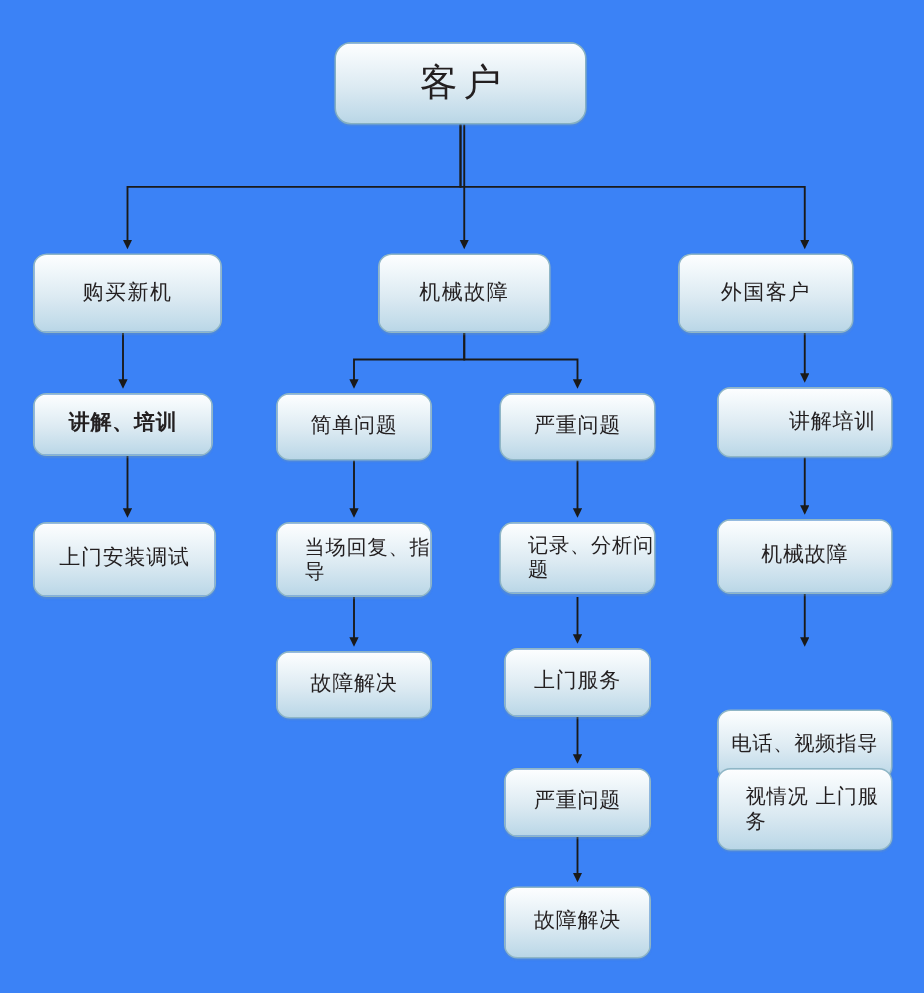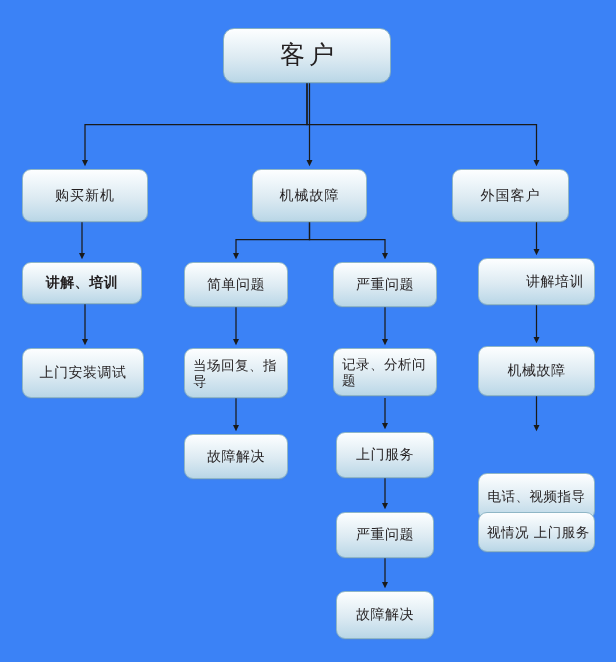--- a/index.html
+++ b/index.html
@@ -43,21 +43,21 @@
     display: block;
     width: 100%;
     line-height: 1.22;
     letter-spacing: 0.5px;
   }
   .node.center .lbl {
     text-align: center;
   }
   .node.lead .lbl {
     text-align: left;
-    padding-left: 8px;
+    padding-left: 18px;
   }
   
   .node.root {
     border-radius: 11px;
     border-color: #86b0c2;
   }
   .node.root .lbl {
     font-family: "DejaVu Serif", "Liberation Serif", serif;
     font-size: 25px;
     letter-spacing: 4px;
@@ -150,17 +150,17 @@
       </div>
       <div class="node level3 center" style="left: 478px; top: 258px; width: 117px; height: 47px; padding-left: 37px;">
         <span class="lbl">讲解培训</span>
       </div>
       <div class="node level3 center" style="left: 478px; top: 346px; width: 117px; height: 50px;">
         <span class="lbl">机械故障</span>
       </div>
       <div class="node small center" style="left: 478px; top: 434px; width: 117px; height: 47px; margin-top: 39px;">
         <span class="lbl">电话、视频指导</span>
       </div>
-      <div class="node small lead" style="left: 478px; top: 512px; width: 117px; height: 40px;">
+      <div class="node small lead" style="left: 478px; top: 512px; width: 117px; height: 55px;">
         <span class="lbl">视情况 上门服务</span>
       </div>
     </div>
 </div>
 
 </body></html>

